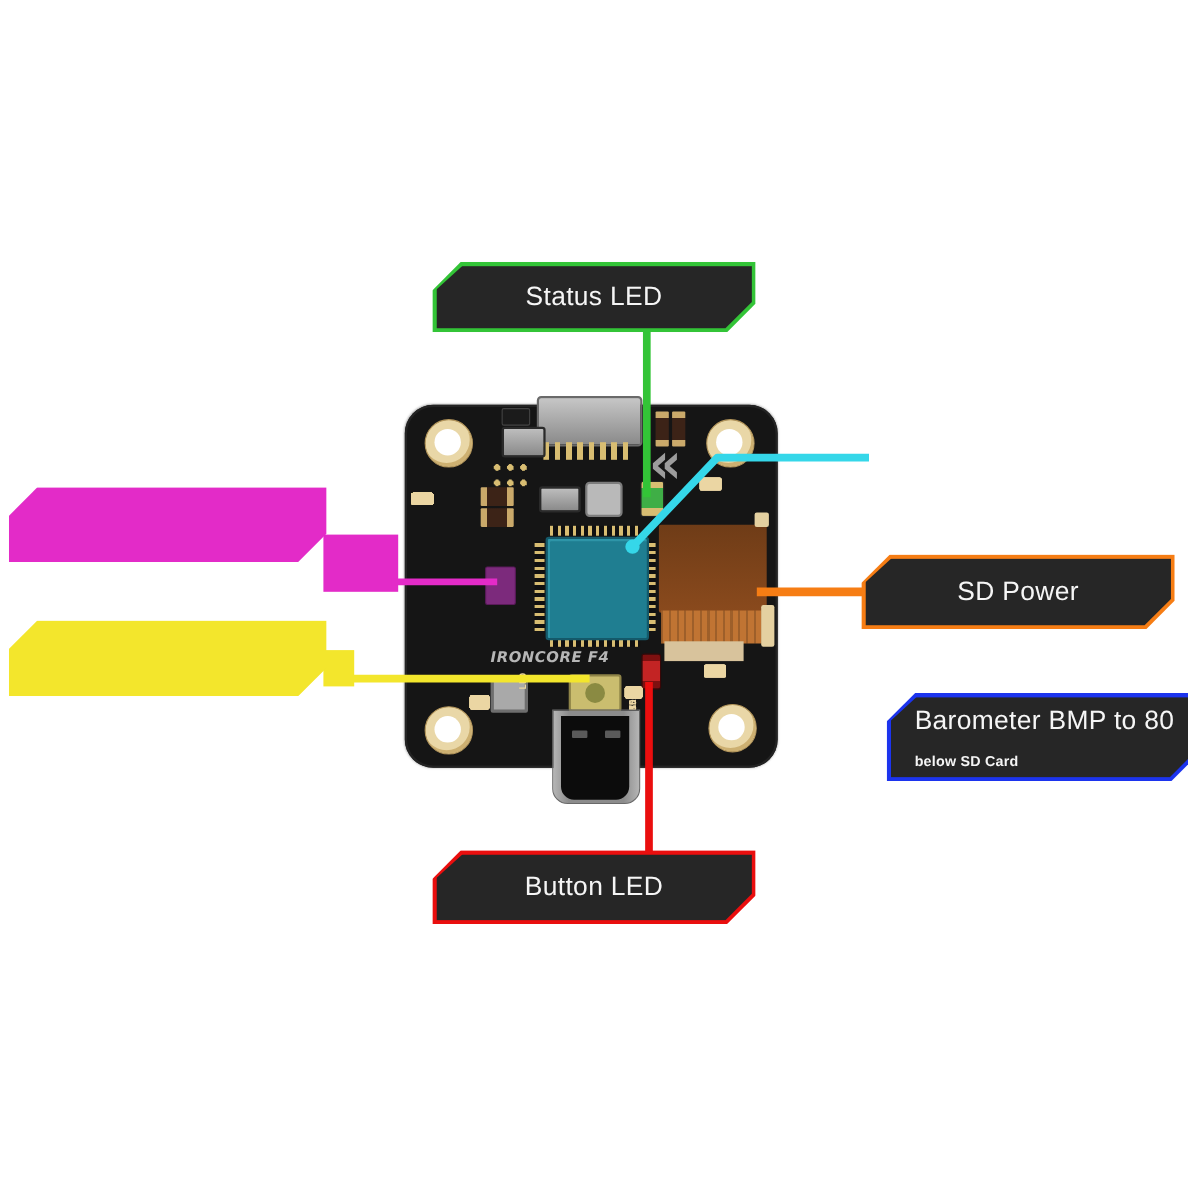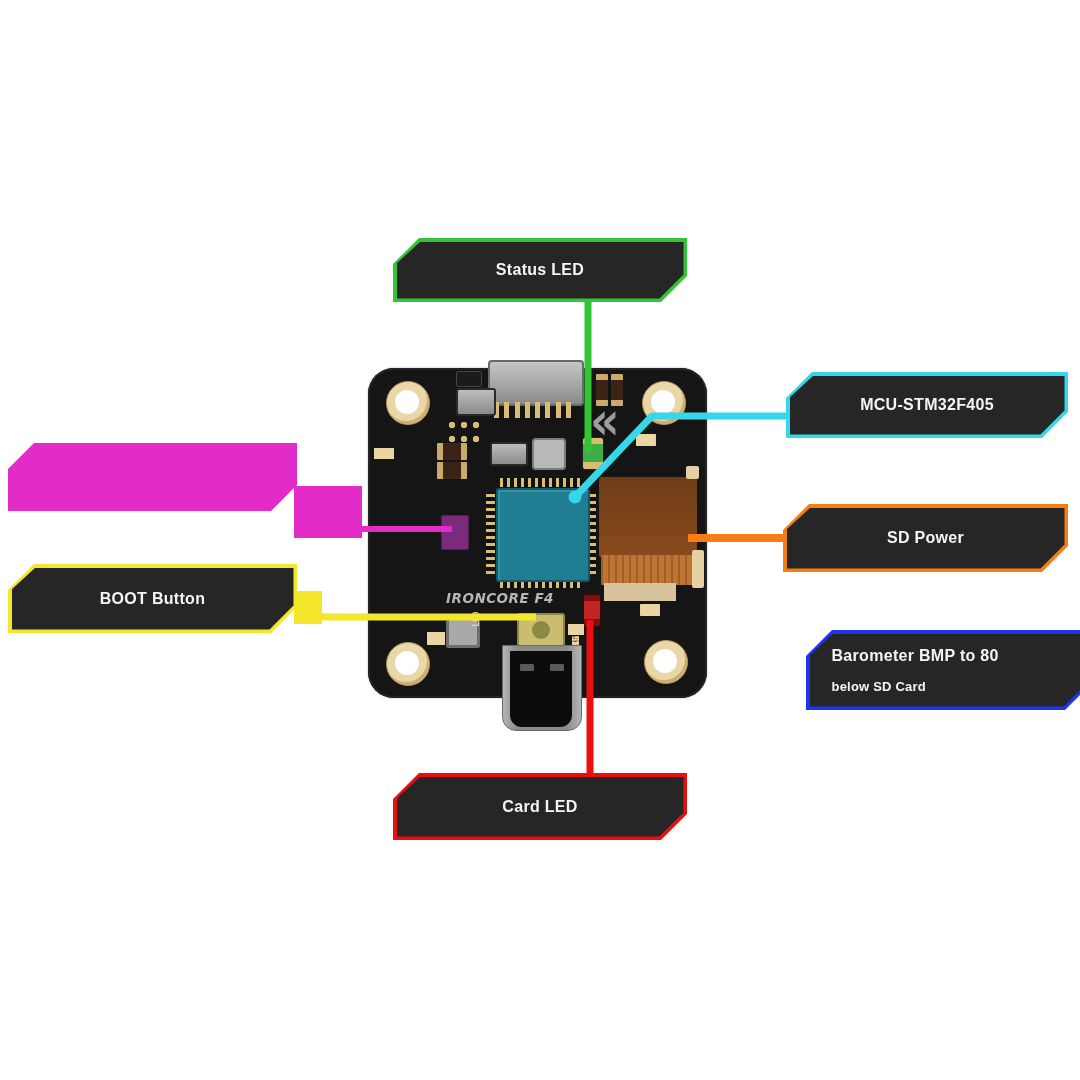--- a/index.html
+++ b/index.html
@@ -5,21 +5,21 @@
   html,body{margin:0;padding:0;background:#fff;}
   #canvas{position:relative;width:1080px;height:1080px;background:#ffffff;overflow:hidden;
           font-family:"Liberation Sans",sans-serif;}
   
   .callout{position:absolute;z-index:10;}
   .callout .frame{position:absolute;inset:0;background:var(--c,#888);
     clip-path:polygon(26px 0,100% 0,100% calc(100% - 26px),calc(100% - 26px) 100%,0 100%,0 26px);}
   .callout .inner{position:absolute;inset:3.5px;background:#262626;color:#f5f5f5;
     clip-path:polygon(24px 0,100% 0,100% calc(100% - 24px),calc(100% - 24px) 100%,0 100%,0 22px);
     display:flex;align-items:center;justify-content:center;flex-direction:column;}
-  .callout .inner span.big{font-size:16px;font-weight:700;letter-spacing:.3px;}
+  .callout .inner span.big{font-size:24px;font-weight:400;letter-spacing:.3px;}
   .callout.left-align .inner{align-items:flex-start;padding-left:22px;}
   .callout .inner span.small{font-size:13px;font-weight:700;letter-spacing:.2px;margin-top:14px;}
   
   #leaders{position:absolute;left:0;top:0;z-index:5;pointer-events:none;}
   .ld{stroke-width:7;fill:none;stroke-linejoin:round;}
   
   #board{position:absolute;left:368px;top:368px;width:339px;height:330px;background:#151515;
          border-radius:26px;z-index:1;box-shadow:inset 0 0 0 2px #232323, 0 0 2px rgba(0,0,0,.35);}
   #board *{position:absolute;}
   .hole{width:42px;height:42px;border-radius:50%;background:#e9d7a7;border:1px solid #b3955a;
@@ -319,53 +319,44 @@
     <div class="usb-pin" style="left:182px;top:296px;"></div>
   </div>
 
   <div class="callout" style="left: 393px; top: 238px; width: 294px; height: 64px; --c: #33c437;">
     <div class="frame"></div>
     <div class="inner">
         <span class="big">Status LED</span>
       </div>
   </div>
 
-  <div class="callout" style="left: 786px; top: 372px; width: 282px; height: 66px; --c: #35d7e9;">
-    <div class="frame"></div>
-    <div class="inner">
-        <span class="big">MCU-STM32F405</span>
-      </div>
-  </div>
 
   <div class="callout" style="left: 8px; top: 443px; width: 289px; height: 68px; --c: #e32bc8;">
     <div class="frame"></div>
   </div>
 
   <div class="callout" style="left: 783px; top: 504px; width: 285px; height: 68px; --c: #f67d14;">
     <div class="frame"></div>
     <div class="inner">
         <span class="big">SD Power</span>
       </div>
   </div>
 
   <div class="callout" style="left: 8px; top: 564px; width: 289px; height: 69px; --c: #f3e62c;">
     <div class="frame"></div>
-    <div class="inner">
-        <span class="big">BOOT Button</span>
-      </div>
   </div>
 
   <div class="callout left-align" style="left: 806px; top: 630px; width: 285px; height: 80px; --c: #1c34ee;">
     <div class="frame"></div>
     <div class="inner">
       <span class="big">Barometer BMP to 80</span>
       <span class="small">below SD Card</span>
     </div>
   </div>
 
   <div class="callout" style="left: 393px; top: 773px; width: 294px; height: 67px; --c: #ea0e0e;">
     <div class="frame"></div>
     <div class="inner">
-        <span class="big">Card LED</span>
+        <span class="big">Button LED</span>
       </div>
   </div>
 
 </div>
 
 </body></html>

